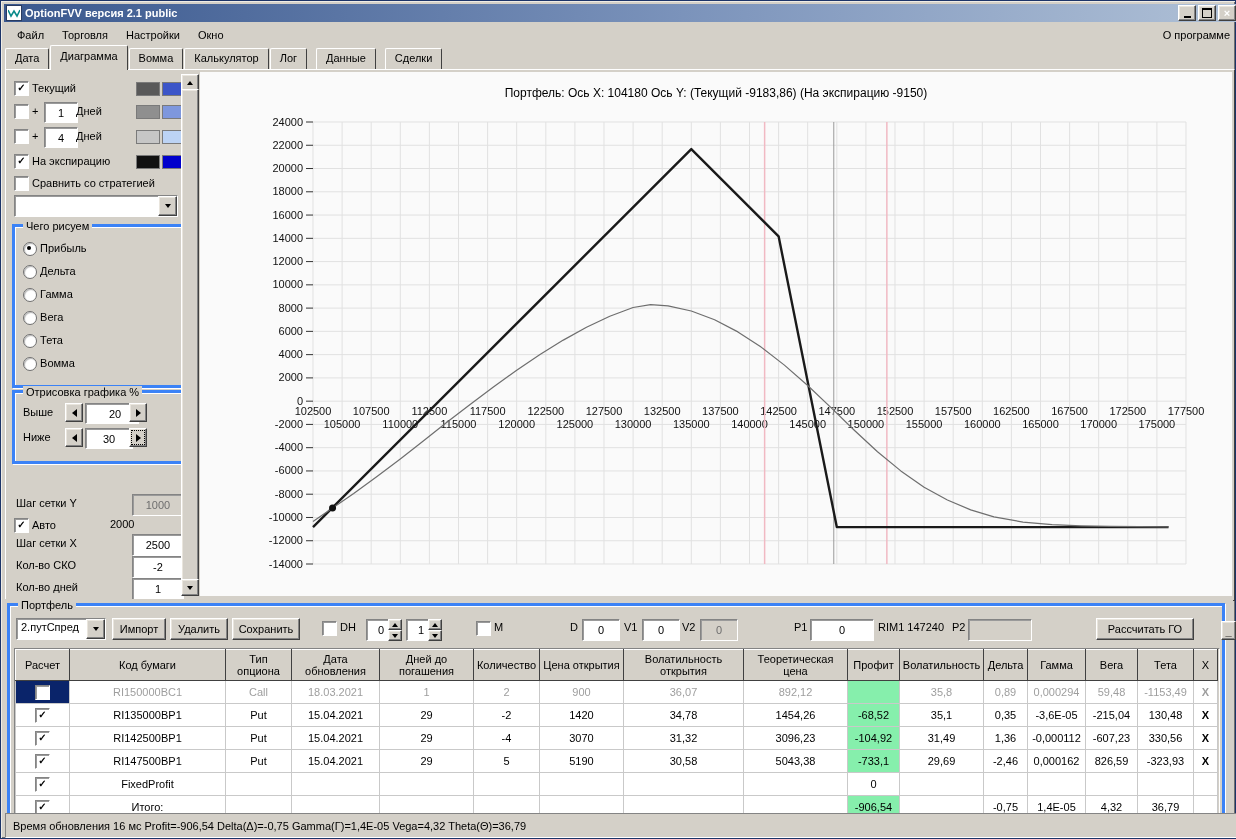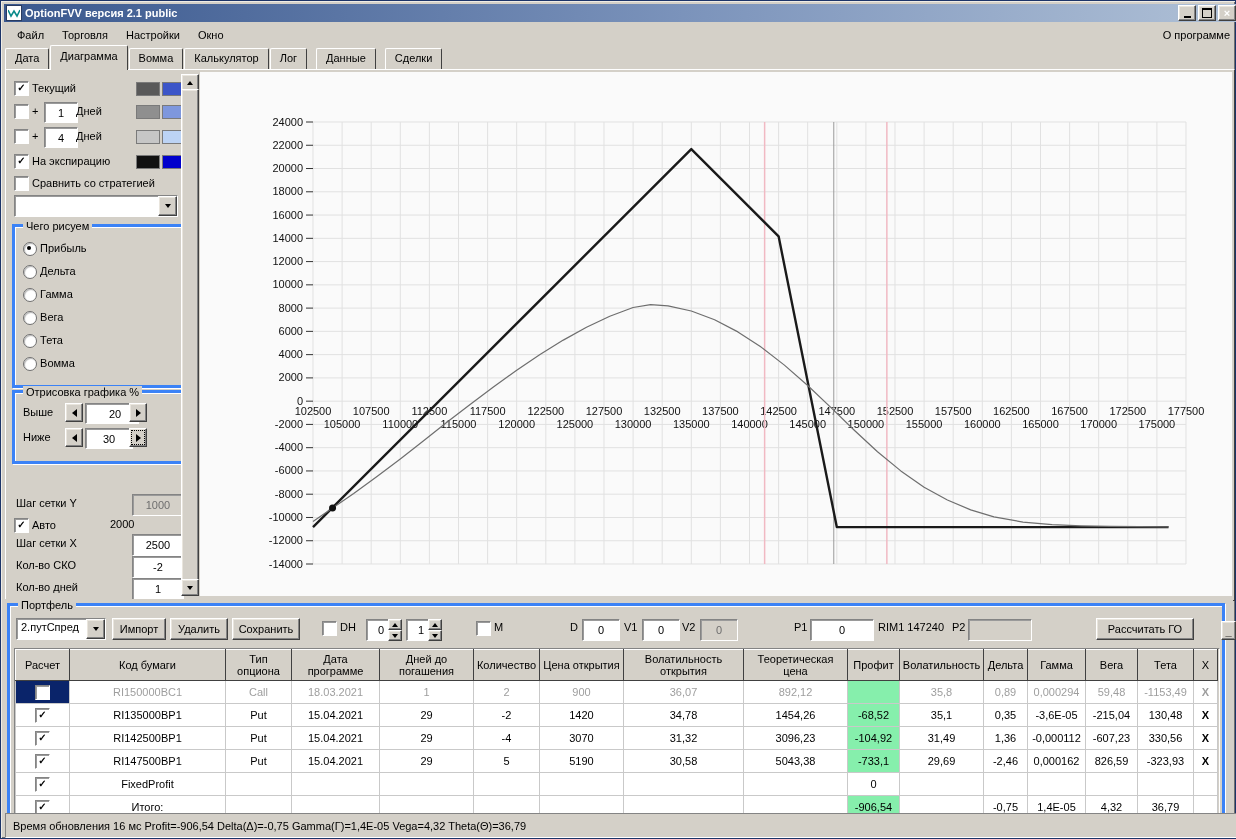--- a/index.html
+++ b/index.html
@@ -251,20 +251,21 @@
             <span class="tri-up"></span>
           </span>
         <span class="vs-thumb raised"></span>
         <span class="vs-btn btn" style="top:505px">
             <span class="tri-down"></span>
           </span>
       </div>
     </div>
 
     <div class="chartpanel">
+      <div class="chart-title">Портфель: Ось X: 104180 Ось Y:   (Текущий -9183,86)  (На экспирацию -9150)</div>
       <svg width="1030" height="484">
           <line x1="112" y1="14" x2="112" y2="456" stroke="#e1e1e1" stroke-width="1"></line>
           <line x1="141.1" y1="14" x2="141.1" y2="456" stroke="#e1e1e1" stroke-width="1"></line>
           <line x1="170.2" y1="14" x2="170.2" y2="456" stroke="#e1e1e1" stroke-width="1"></line>
           <line x1="199.3" y1="14" x2="199.3" y2="456" stroke="#e1e1e1" stroke-width="1"></line>
           <line x1="228.39999999999998" y1="14" x2="228.39999999999998" y2="456" stroke="#e1e1e1" stroke-width="1"></line>
           <line x1="257.5" y1="14" x2="257.5" y2="456" stroke="#e1e1e1" stroke-width="1"></line>
           <line x1="286.6" y1="14" x2="286.6" y2="456" stroke="#e1e1e1" stroke-width="1"></line>
           <line x1="315.70000000000005" y1="14" x2="315.70000000000005" y2="456" stroke="#e1e1e1" stroke-width="1"></line>
           <line x1="344.79999999999995" y1="14" x2="344.79999999999995" y2="456" stroke="#e1e1e1" stroke-width="1"></line>
@@ -462,21 +463,21 @@
             <col style="width:58px">
               <col style="width:52px">
               <col style="width:56px">
               <col style="width:24px">
           </colgroup>
           <thead>
               <tr>
                 <th>Расчет</th>
                 <th>Код бумаги</th>
                 <th>Тип опциона</th>
-                <th>Дата программе</th>
+                <th>Дата обновления</th>
                 <th>Дней до погашения</th>
                 <th>Количество</th>
                 <th>Цена открытия</th>
                 <th>Волатильность открытия</th>
                 <th>Теоретическая цена</th>
                 <th>Профит</th>
                 <th>Волатильность</th>
                 <th>Дельта</th>
                 <th>Гамма</th>
                 <th>Вега</th>

